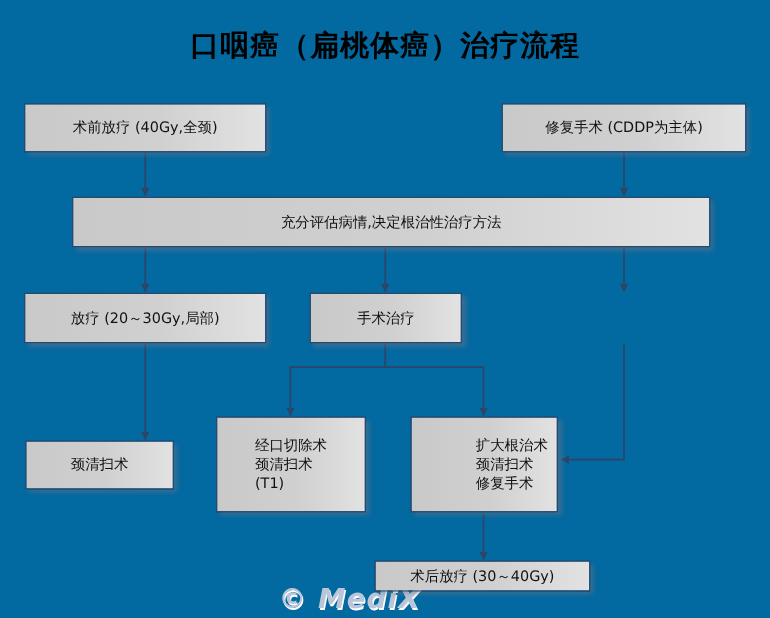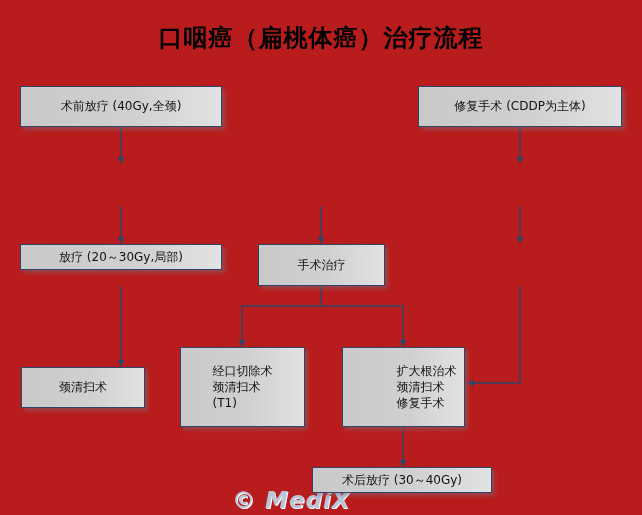--- a/index.html
+++ b/index.html
@@ -4,21 +4,21 @@
 <style>
   html, body {
     margin: 0;
     padding: 0;
     background: #ffffff;
   }
   #canvas {
     position: relative;
     width: 642px;
     height: 515px;
-    background: #b91c1c;
+    background: #0369a1;
     overflow: hidden;
     font-family: "DejaVu Sans", "Liberation Sans", sans-serif;
   }
   #title {
     position: absolute;
     left: 0;
     top: 22px;
     width: 642px;
     text-align: center;
     font-size: 24px;
@@ -98,22 +98,25 @@
   </svg>
 
   <div class="node" style="left:20px; top:86px; width:202px; height:41px;">
     <span class="txt">术前放疗 (40Gy,全颈)</span>
   </div>
 
   <div class="node" style="left:418px; top:86px; width:204px; height:41px;">
     <span class="txt">修复手术 (CDDP为主体)</span>
   </div>
 
+  <div class="node" style="left:60px; top:164px; width:532px; height:42px;">
+    <span class="txt">充分评估病情,决定根治性治疗方法</span>
+  </div>
 
-  <div class="node" style="left:20px; top:244px; width:202px; height:26px;">
+  <div class="node" style="left:20px; top:244px; width:202px; height:42px;">
     <span class="txt">放疗 (20～30Gy,局部)</span>
   </div>
 
   <div class="node" style="left:258px; top:244px; width:127px; height:42px;">
     <span class="txt">手术治疗</span>
   </div>
 
 
   <div class="node" style="left:21px; top:367px; width:124px; height:41px;">
     <span class="txt">颈清扫术</span>

